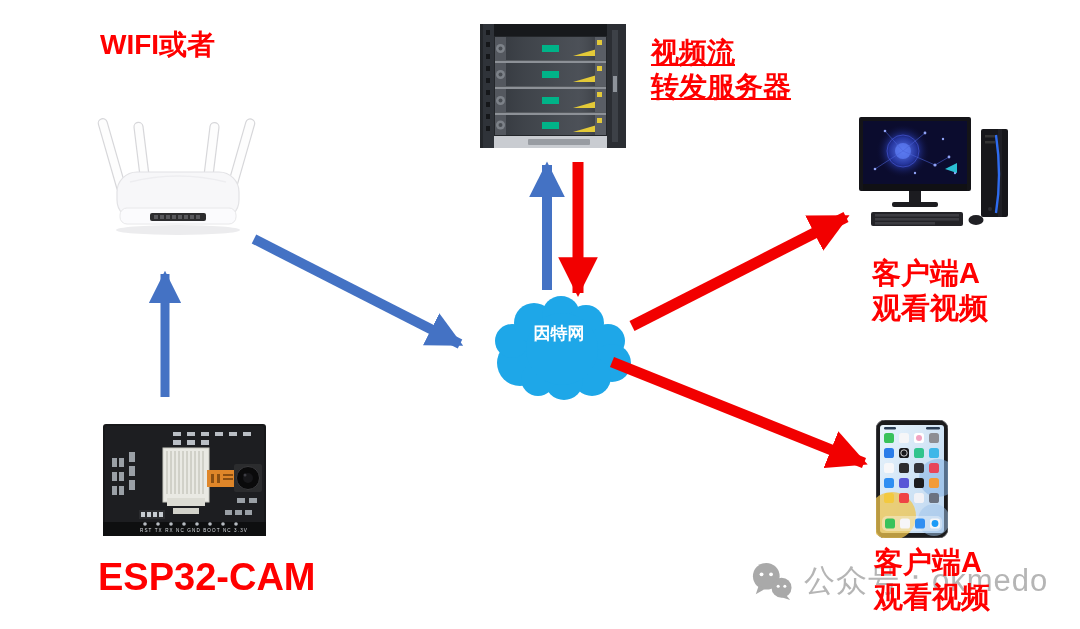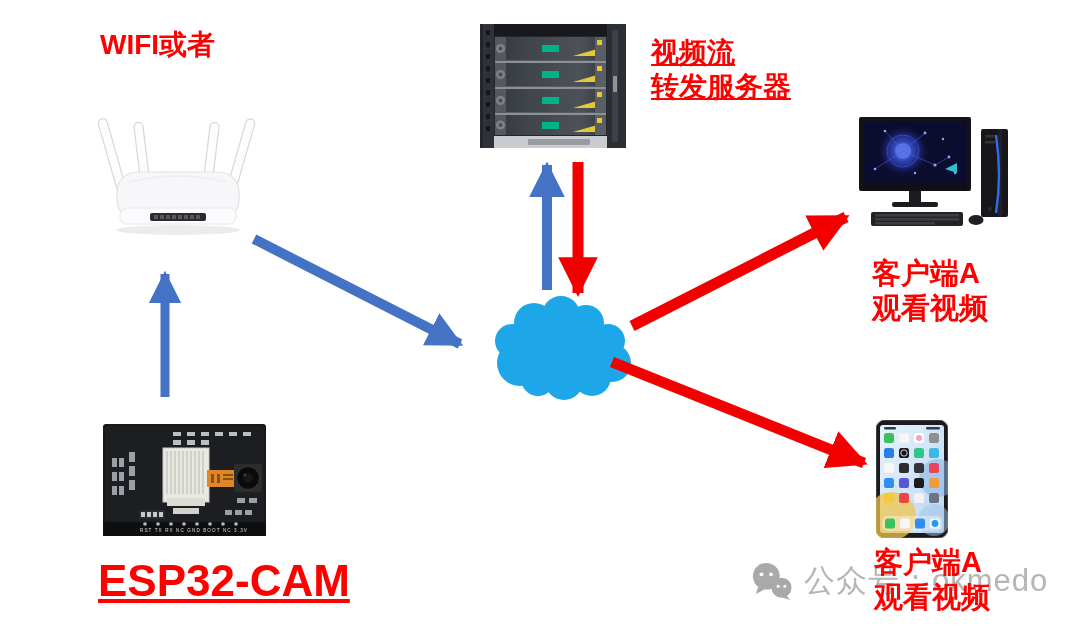--- a/index.html
+++ b/index.html
@@ -6,21 +6,21 @@
   body{font-family:"Liberation Sans","DejaVu Sans",sans-serif;}
   #canvas{position:relative;width:1080px;height:629px;background:#ffffff;overflow:hidden;}
 
   .red-label{position:absolute;color:var(--red_text);font-weight:bold;font-size:28px;line-height:1.22;white-space:nowrap;}
   .red-label div{white-space:nowrap;}
 
   #wifi-label{left:100px;top:28px;}
   #server-label{left:651px;top:36px;text-decoration:underline;}
   #clienta-label{left:872px;top:256px;font-size:29px;}
   #clientb-label{left:874px;top:545px;font-size:29px;z-index:6;}
-  #esp-label{left:98px;top:554px;font-size:44px;text-decoration:underline;}
+  #esp-label{left:98px;top:554px;font-size:38px;}
 
   .img-box{position:absolute;}
   #router-box{left:90px;top:110px;width:175px;height:128px;}
   #rack-box{left:480px;top:24px;width:146px;height:124px;}
   #clienta-box{left:845px;top:113px;width:165px;height:125px;}
   #esp-box{left:103px;top:424px;width:163px;height:112px;}
   #phone-box{left:876px;top:420px;width:72px;height:118px;}
 
   #cloud-box{left:484px;top:287px;width:150px;height:118px;}
   #cloud-text{position:absolute;left:0;top:36px;width:100%;text-align:center;color:#fff;font-weight:bold;font-size:17px;line-height:1.3;}
@@ -226,20 +226,21 @@
           <circle cx="102" cy="36" r="18" fill="#1ea7e8"></circle>
           <circle cx="124" cy="54" r="17" fill="#1ea7e8"></circle>
         <circle cx="128" cy="76" r="19" fill="#1ea7e8"></circle>
           <circle cx="108" cy="90" r="19" fill="#1ea7e8"></circle>
           <circle cx="80" cy="94" r="19" fill="#1ea7e8"></circle>
         <circle cx="54" cy="92" r="17" fill="#1ea7e8"></circle>
           <circle cx="78" cy="62" r="36" fill="#1ea7e8"></circle>
       </g>
     </svg>
     <div id="cloud-text">
+      <div>因特网</div>
     </div>
   </div>
 
   <div class="img-box" id="esp-box">
     <svg width="163" height="112" viewBox="0 0 163 112">
       <rect x="0" y="0" width="163" height="112" rx="3" fill="#17181a"></rect>
       <rect x="2" y="2" width="159" height="108" rx="2" fill="#1d1e21"></rect>
       <rect x="0" y="98" width="163" height="14" fill="#0e0f10"></rect>
 
       <g fill="#9aa0a6">

